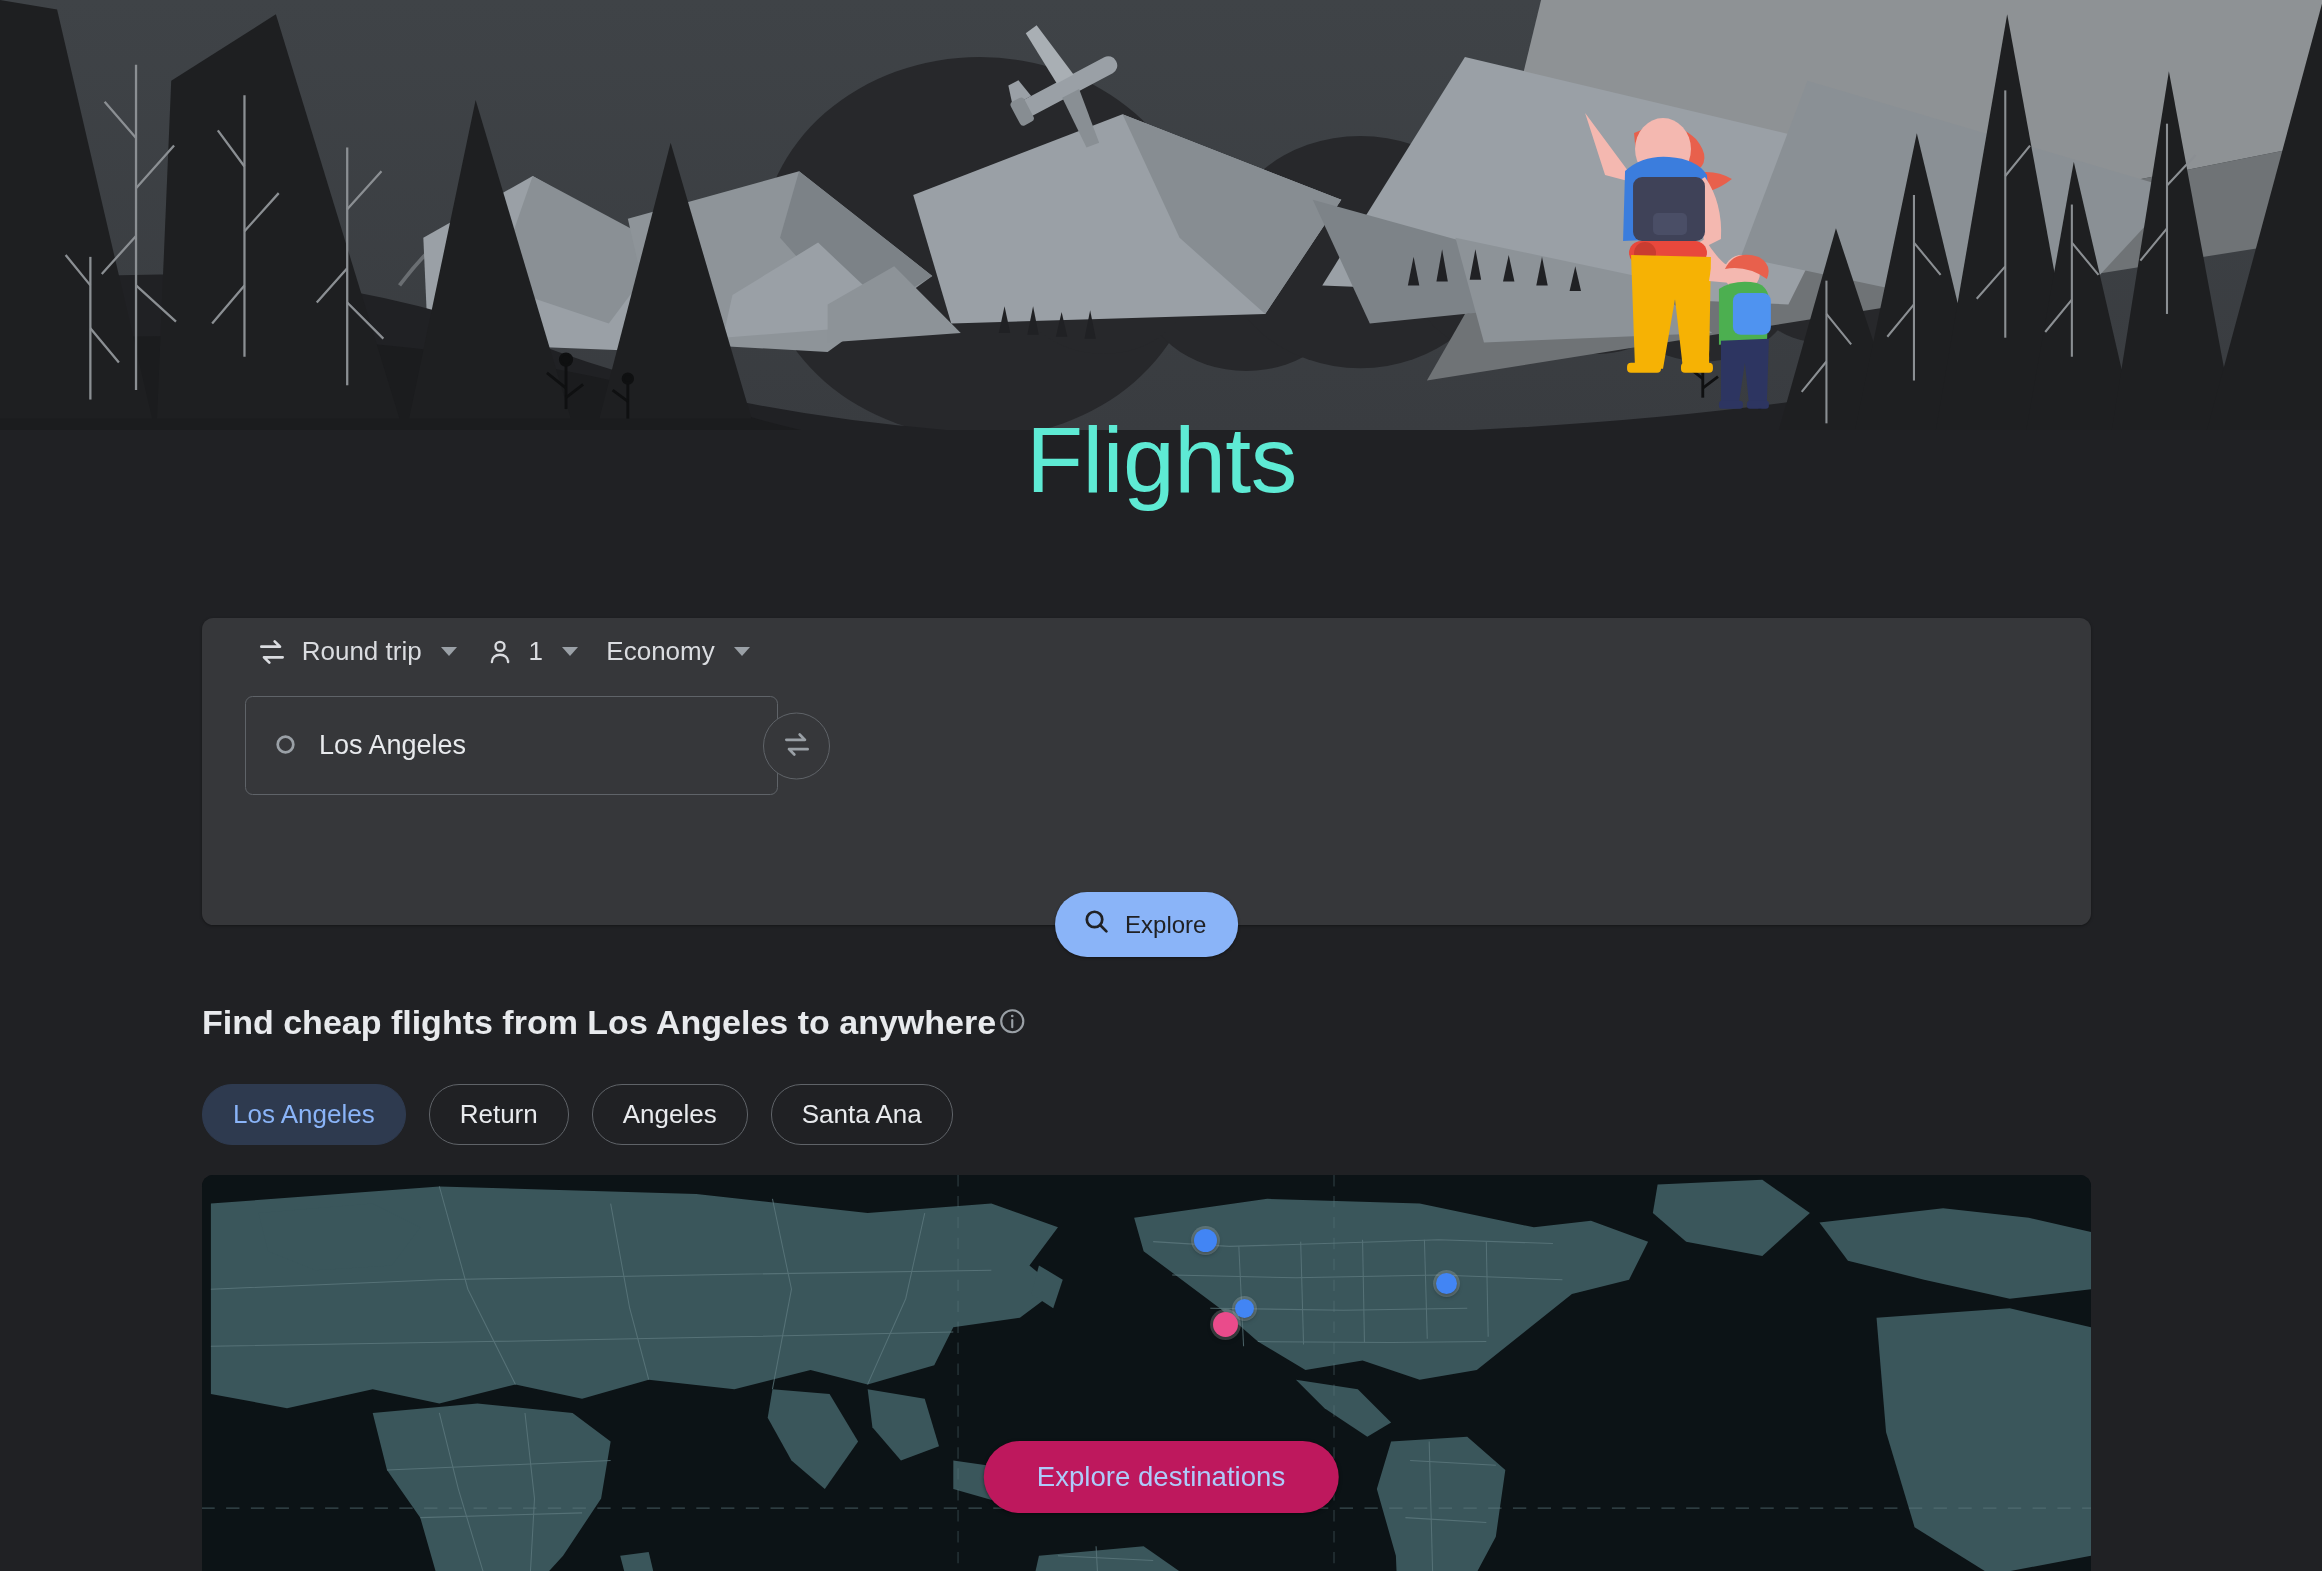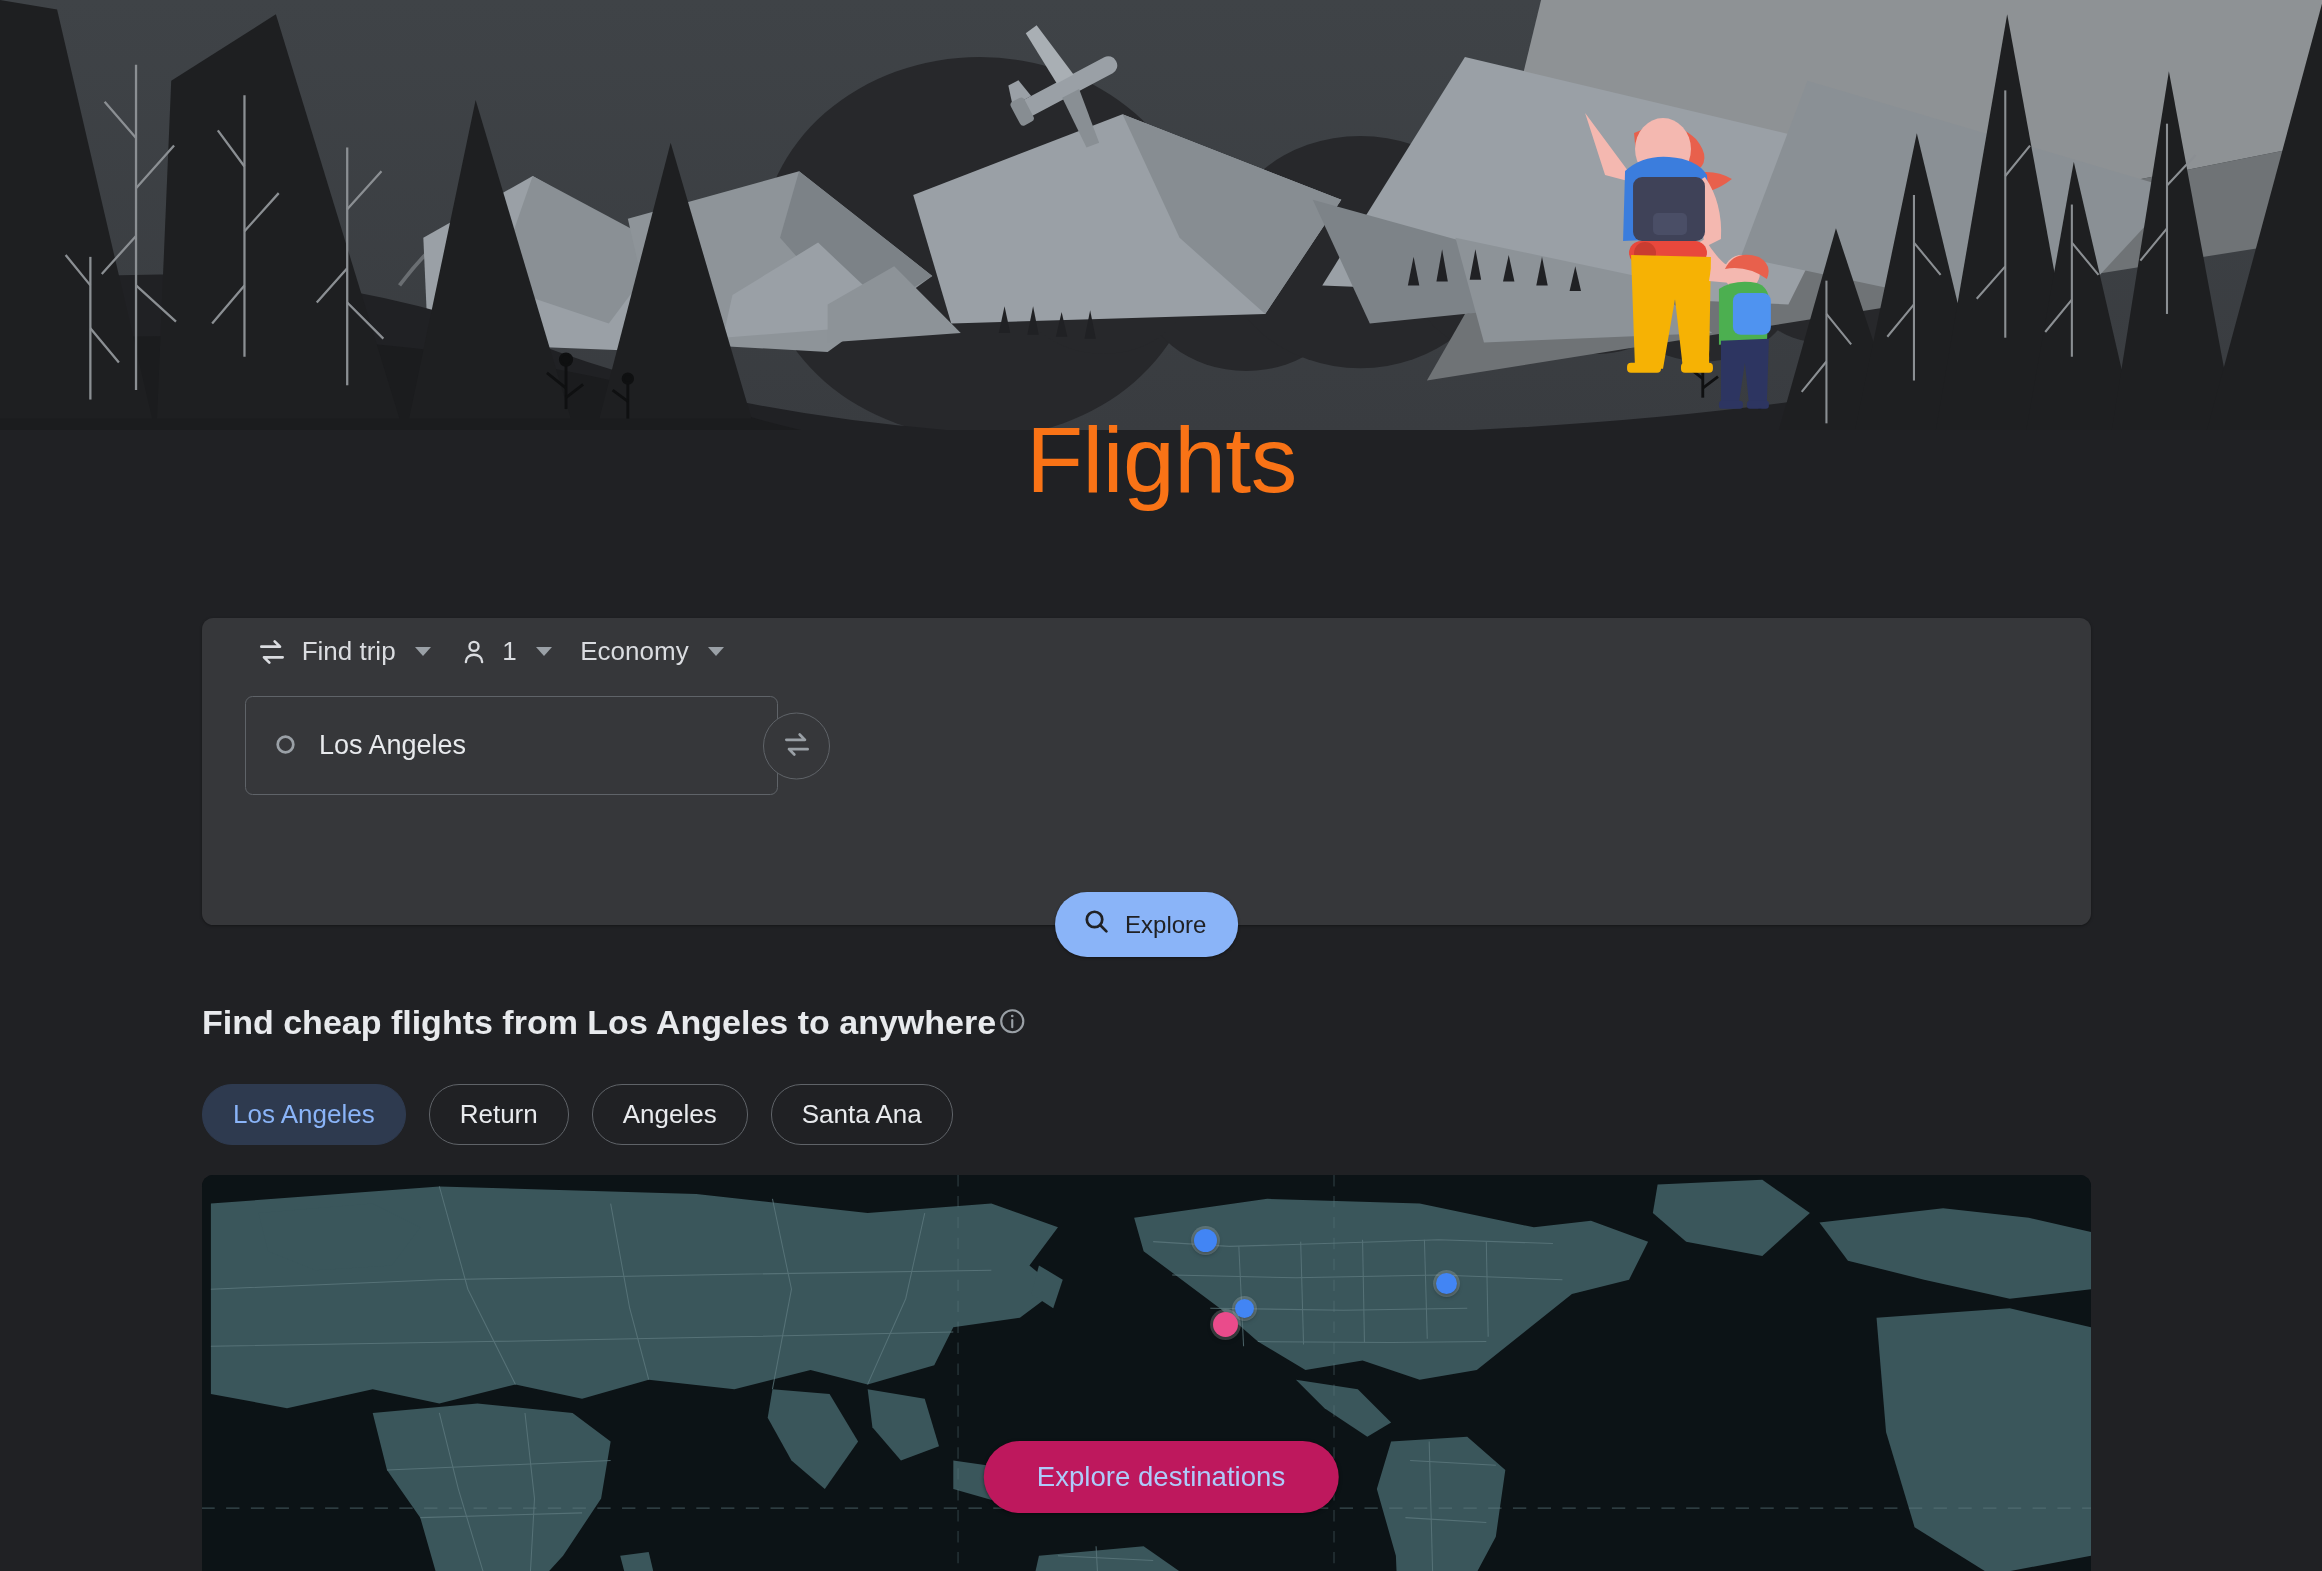--- a/index.html
+++ b/index.html
@@ -23,21 +23,21 @@
 
   
   .title-wrap {
     position: absolute;
     top: 409px; left: 0; width: 2323px;
     text-align: center;
   }
   .page-title {
     font-size: 93px;
     font-weight: 400;
-    color: #f97316;
+    color: #5eead4;
     letter-spacing: -0.5px;
     line-height: 1.1;
   }
 
   
   .search-card {
     position: absolute;
     top: 618px;
     left: 202px;
     width: 1889px;
@@ -406,21 +406,21 @@
 
   <div class="opts-row">
 
     <div class="opt">
       <span class="opt-icon">
         <svg width="32" height="32" viewBox="0 0 24 24" fill="none" stroke="#dadce0" stroke-width="2" stroke-linecap="round" stroke-linejoin="round">
           <path d="M4 8h14l-4-4"></path>
             <path d="M20 16H6l4 4"></path>
         </svg>
       </span>
-      <span class="opt-label">Find trip</span>
+      <span class="opt-label">Round trip</span>
       <span class="caret"></span>
     </div>
 
     <div class="opt">
       <span class="opt-icon">
         <svg width="30" height="30" viewBox="0 0 24 24" fill="none" stroke="#dadce0" stroke-width="1.9" stroke-linecap="round">
           <circle cx="12" cy="7.5" r="3.6"></circle>
             <path d="M5.5 20c0-3.6 2.9-5.8 6.5-5.8s6.5 2.2 6.5 5.8"></path>
         </svg>
       </span>

